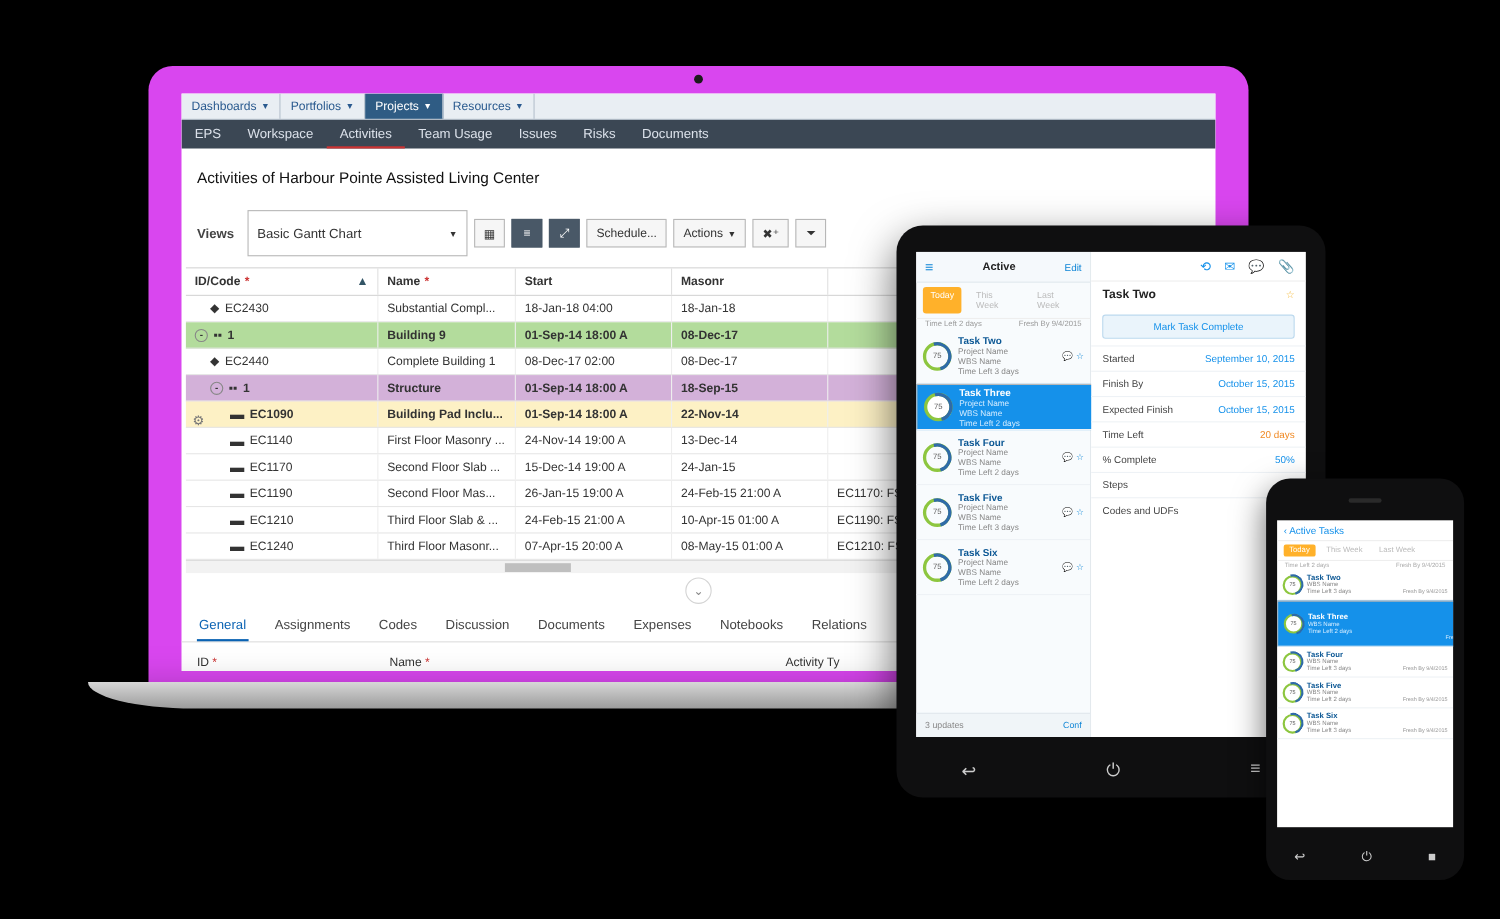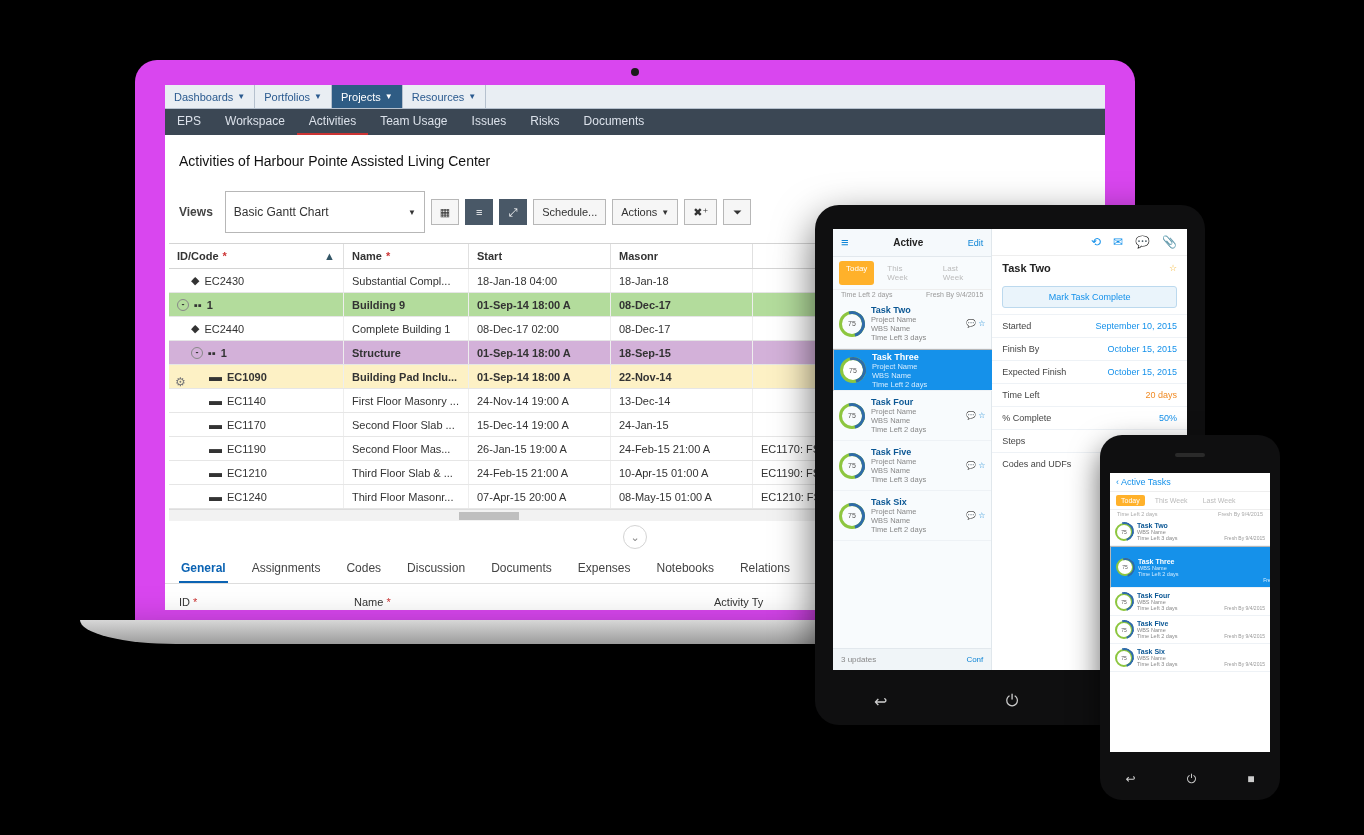--- a/index.html
+++ b/index.html
@@ -46,21 +46,21 @@
   .expander{width:12px;height:12px;border:1px solid #888;border-radius:50%;display:inline-flex;align-items:center;justify-content:center;font-size:9px;line-height:1;cursor:pointer}
   .miles{font-size:11px}
   .bar{font-size:13px}
   .gear{position:absolute;left:10px;top:290px;color:#777}
   
   .scroll{height:12px;background:#f2f2f2;border-top:1px solid #ddd;position:relative;margin:0 4px}
   .scroll::after{content:'';position:absolute;left:290px;width:60px;height:8px;background:#bfbfbf;top:2px}
   .expicon{width:24px;height:24px;border:1px solid #d4d4d4;border-radius:50%;margin:4px auto;display:flex;align-items:center;justify-content:center;color:#888;font-size:11px;cursor:pointer;background:#fff}
   .bp-tabs{display:flex;gap:22px;padding:0 14px;border-bottom:1px solid #ddd;margin-top:6px}
   .bp-tabs span{padding:6px 2px;font-size:12px;color:#444;cursor:pointer}
-  .bp-tabs .active{color:#0b63b3;border-bottom:2px solid #0b63b3;font-weight:bold}
+  .bp-tabs .active{color:#0b63b3;border-bottom:2px solid #0b63b3;font-weight:normal}
   .formrow{display:flex;padding:12px 14px}
   .formrow .fld label{font-size:11px;color:#333;display:block;margin-bottom:3px}
   .formrow .fld input,.formrow .fld select{border:1px solid #b7b7b7;height:24px;padding:0 6px;font-size:11px;width:175px}
   .formrow .fld.wide input{width:360px}
   
   .tablet{position:absolute;left:815px;top:205px;width:390px;height:520px;z-index:20}
   .tab-bezel{background:#0f0f10;border-radius:24px;padding:24px 18px 55px 18px;height:100%;box-shadow:0 15px 40px rgba(0,0,0,.6)}
   .tab-screen{background:#fff;height:100%;display:flex;overflow:hidden;font-size:9px;color:#444;position:relative}
   .tab-btns{position:absolute;bottom:14px;left:0;right:0;display:flex;justify-content:space-around;color:#ccc;font-size:16px}
   .tab-left{width:45%;border-right:1px solid #e0e7ec;display:flex;flex-direction:column;background:#f8fbfd}
@@ -91,21 +91,21 @@
   .tr-title{padding:6px 10px;display:flex;justify-content:space-between;align-items:center}
   .tr-title .tt{font-size:11px;font-weight:bold;color:#222}
   .star{color:#f4b93b}
   .tr-sub{padding:0 10px 6px 10px;font-size:7.5px;color:#888;line-height:1.4}
   .markbtn{margin:6px 10px;border:1px solid #bcd9ee;background:#eaf4fb;color:#1591ea;text-align:center;padding:5px;font-size:9px;border-radius:3px;cursor:pointer}
   .detrow{display:flex;justify-content:space-between;padding:6px 10px;border-top:1px solid #eef2f6;font-size:9px}
   .detrow .v{color:#1591ea}
   .detrow .v.rt{color:#f08a24}
   .detrow .chev{color:#f4b93b}
   
-  .phone{position:absolute;left:1100px;top:435px;width:180px;height:365px;z-index:30}
+  .phone{position:absolute;left:1151px;top:435px;width:180px;height:365px;z-index:30}
   .ph-bezel{background:#0f0f10;border-radius:22px;padding:38px 10px 48px 10px;height:100%;box-shadow:0 12px 30px rgba(0,0,0,.6)}
   .speaker{width:30px;height:4px;background:#2a2a2a;border-radius:2px;position:absolute;left:50%;top:18px;transform:translateX(-50%)}
   .ph-screen{background:#fff;height:100%;overflow:hidden;font-size:7.5px;color:#444;display:flex;flex-direction:column}
   .ph-btns{position:absolute;bottom:14px;left:0;right:0;display:flex;justify-content:space-around;color:#ccc;font-size:12px}
   .ph-hdr{padding:4px 6px;color:#1591ea;font-size:9px;border-bottom:1px solid #eee}
   .ph-filters{display:flex;gap:5px;padding:3px 6px;border-bottom:1px solid #eee}
   .pchip{padding:2px 5px;font-size:7px;color:#bbb;border-radius:2px}
   .pchip.active{background:#ffb12a;color:#fff}
   .pmini{display:flex;justify-content:space-between;padding:1px 7px;font-size:5.5px;color:#aaa}
   .ptk{display:flex;padding:4px 5px;gap:4px;border-bottom:1px solid #eef2f6;align-items:center;cursor:pointer}

